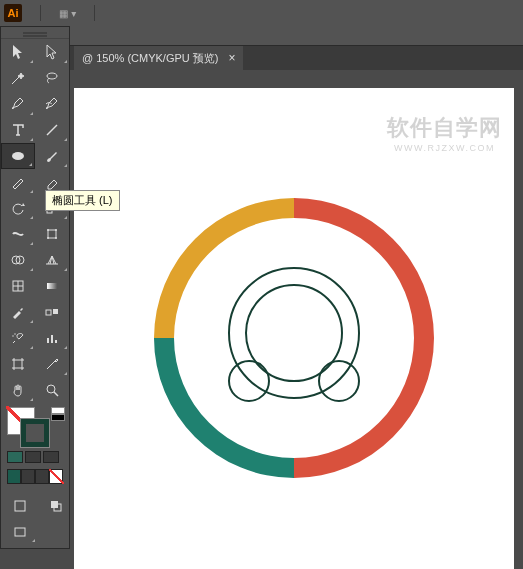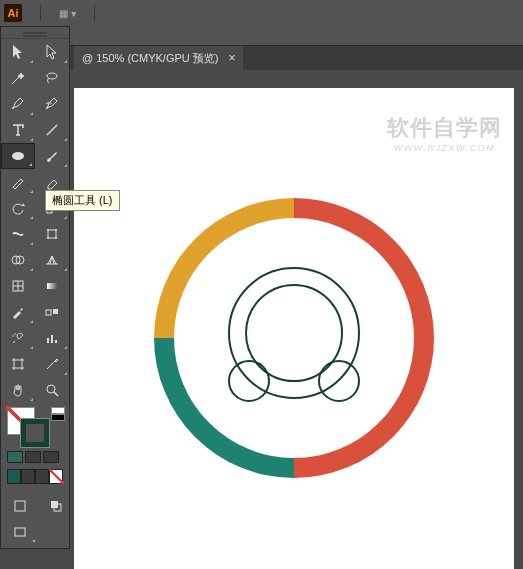--- a/index.html
+++ b/index.html
@@ -12,21 +12,21 @@
 .menu { display: flex; gap: 3px; margin-left: 4px; }
 .menu-item { color: #ddd; font-size: 12px; padding: 2px 6px; cursor: pointer; }
 .tabbar { background: #3a3a3a; height: 24px; display: flex; align-items: center; padding-left: 74px; }
 .tab { background: #4a4a4a; color: #ddd; font-size: 11px; padding: 4px 8px; display: flex; align-items: center; gap: 10px; height: 24px; }
 .tab-close { color: #ddd; font-size: 12px; cursor: pointer; }
 .controlbar { background: #535353; height: 20px; border-bottom: 1px solid #2a2a2a; }
 .workspace { position: absolute; top: 50px; left: 74px; right: 0; bottom: 0; background: #4a4a4a; margin-top: 38px; }
 .canvas { position: absolute; top: 0; left: 0; width: 440px; height: 510px; background: #fff; }
 .watermark { position: absolute; top: 25px; right: 12px; text-align: center; opacity: 0.25; }
 .wm1 { font-size: 22px; font-weight: bold; color: #555; letter-spacing: 1px; }
-.wm2 { font-size: 9px; color: #555; letter-spacing: 1.5px; font-style: italic; }
+.wm2 { font-size: 9px; color: #555; letter-spacing: 1.5px; }
 .artwork { position: absolute; top: 100px; left: 70px; }
 .tools { position: absolute; top: 26px; left: 0; width: 70px; background: #535353; border: 1px solid #2a2a2a; z-index: 10; }
 .tools-header { height: 12px; background: #535353; border-bottom: 1px solid #444; display:flex; align-items:center; justify-content:center; }
 .tools-header::before { content:""; width:24px; height:2px; background:#404040; box-shadow:0 3px 0 #404040; }
 .tool-grid { display: grid; grid-template-columns: 1fr 1fr; }
 .tool { width: 34px; height: 26px; display: flex; align-items: center; justify-content: center; position: relative; cursor: pointer; }
 .tool svg { width: 16px; height: 16px; }
 .tool.selected { background: #3a3a3a; border: 1px solid #222; }
 .tool .corner { position: absolute; right: 2px; bottom: 2px; width: 0; height: 0; border-left: 3px solid transparent; border-bottom: 3px solid #aaa; }
 .swatch-area { padding: 4px; display: flex; flex-direction: column; gap: 4px; }

